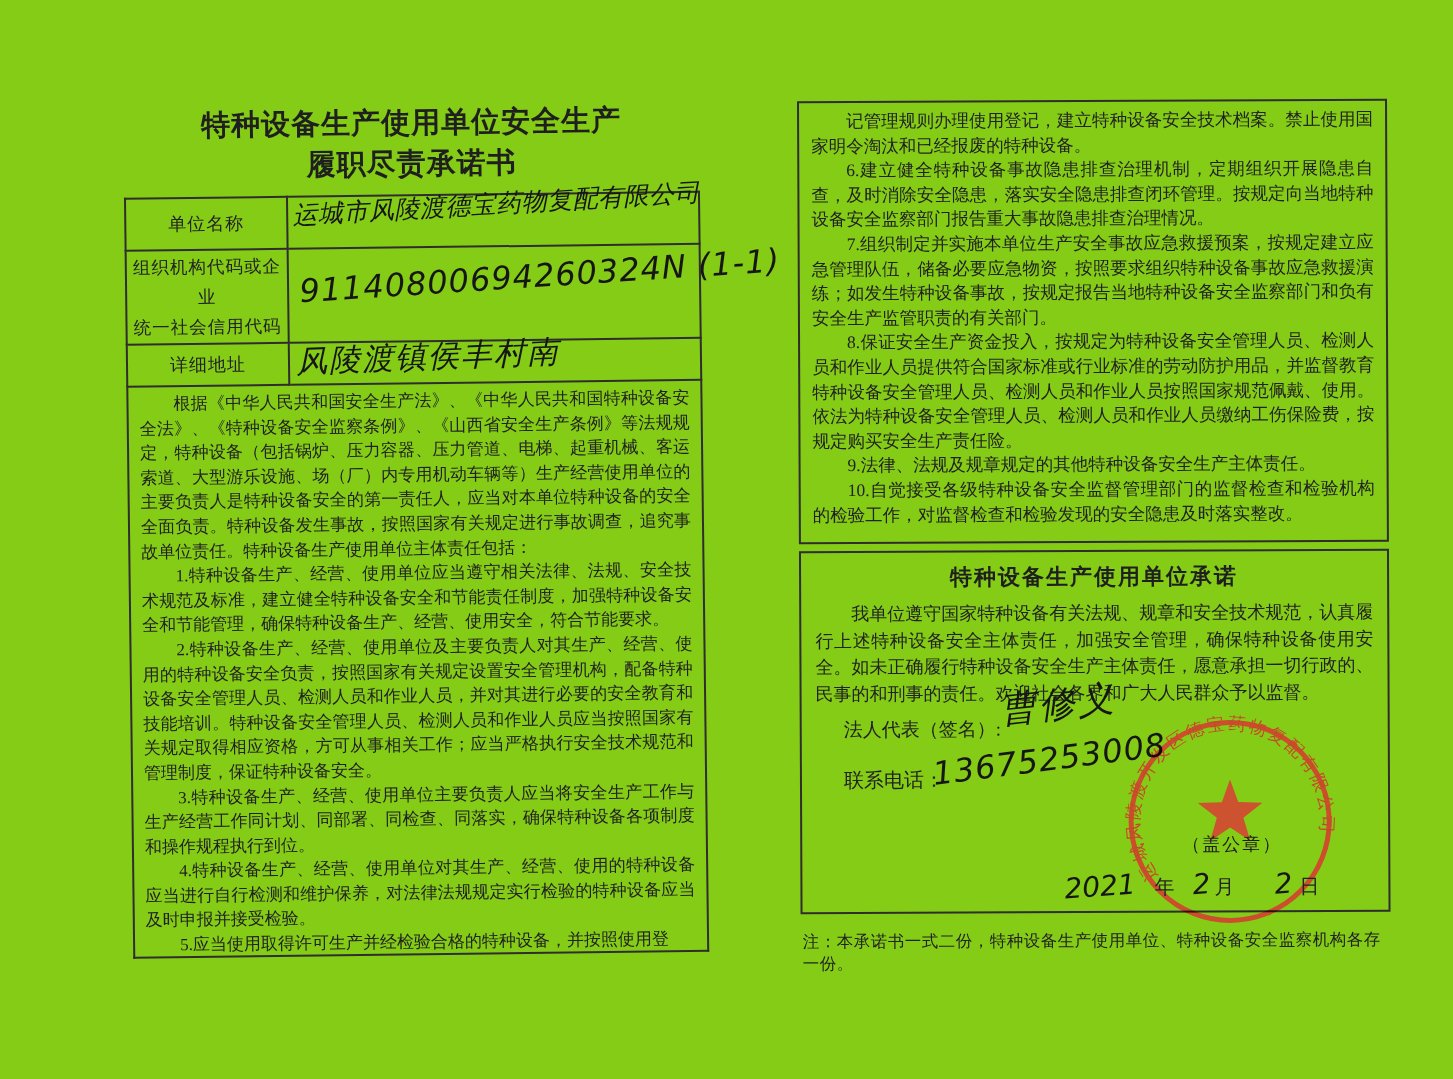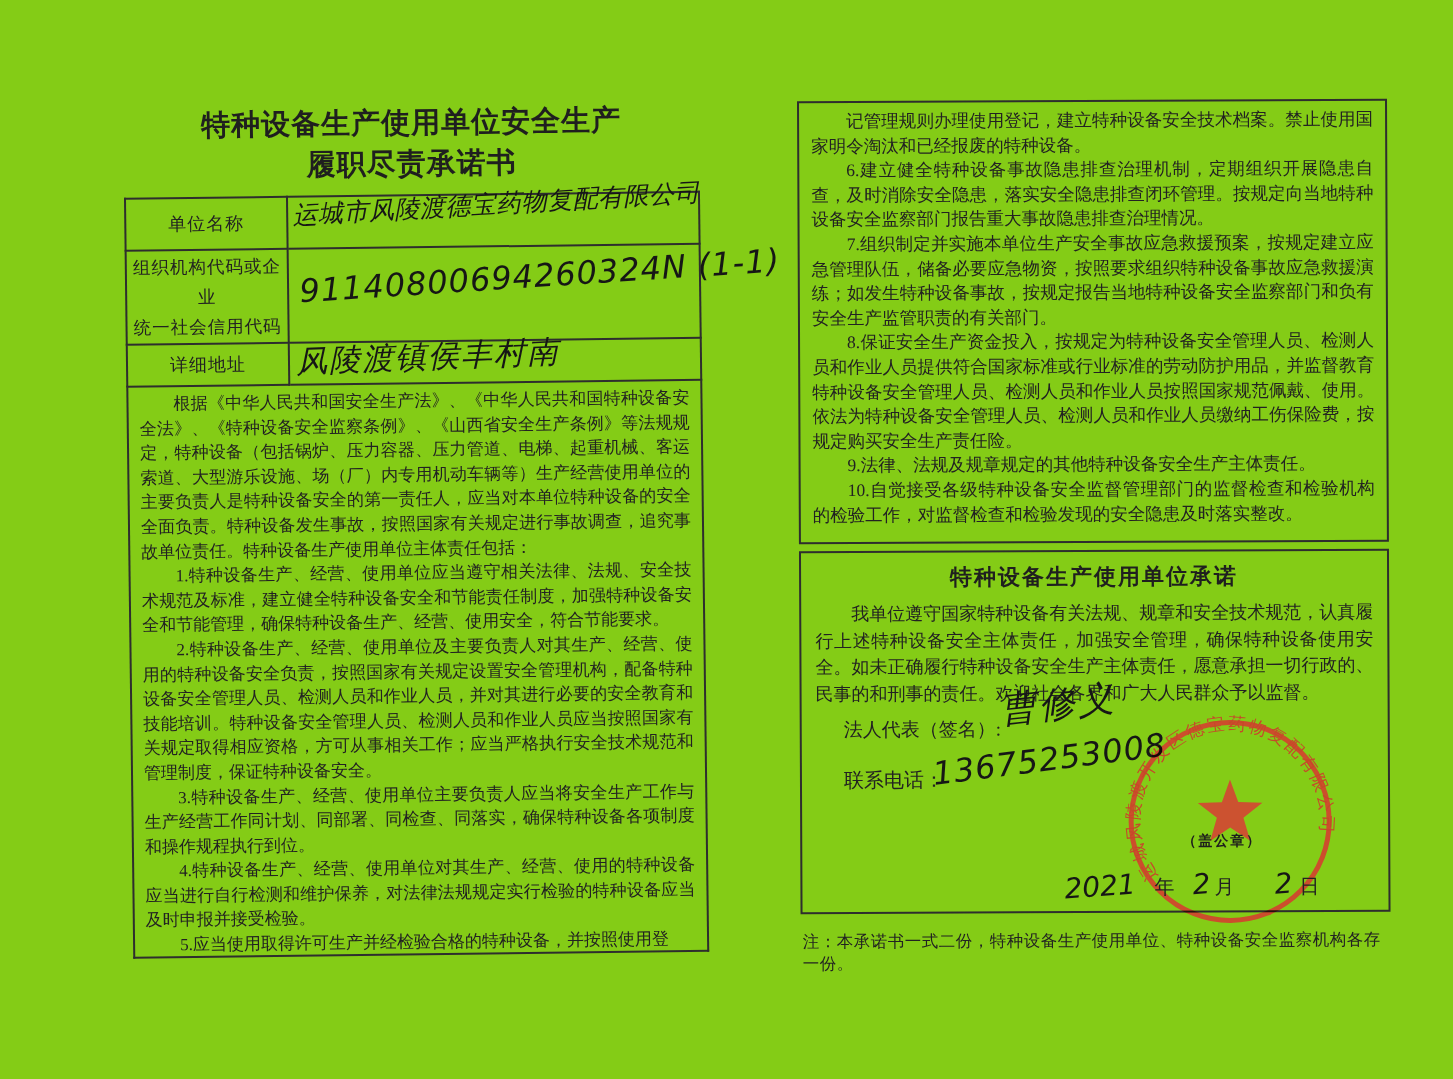--- a/index.html
+++ b/index.html
@@ -33,21 +33,21 @@
     padding:6px 12px 8px 12px;font-size:17.5px;line-height:24.6px;text-align:justify;color:#222;overflow:hidden;}
   .box1 p{margin:0;text-indent:2em;}
   .box2{position:absolute;top:450px;left:0;width:586px;height:359px;border:2px solid #2e2e2e;}
   .c-title{text-align:center;font-weight:700;font-size:22px;margin-top:10px;letter-spacing:2px;color:#1f1f1f;}
   .c-body{margin:8px 14px 0 14px;font-size:18px;line-height:26.5px;text-indent:2em;text-align:justify;color:#222;}
   .legal-line{position:absolute;left:42px;top:164px;font-size:19px;color:#222;}
   .hw-sign{position:absolute;left:198px;top:128px;font-size:36px;transform:rotate(-6deg);letter-spacing:3px;}
   .phone-line{position:absolute;left:42px;top:214px;font-size:20px;color:#222;}
   .hw-phone{position:absolute;left:130px;top:188px;font-size:32px;transform:rotate(-7deg);letter-spacing:1px;}
   .seal{position:absolute;left:322px;top:164px;opacity:0.88;mix-blend-mode:multiply;pointer-events:none;}
-  .stamp-label{position:absolute;left:380px;top:281px;font-size:14px;letter-spacing:2px;color:#1d1d1d;font-weight:bold;}
+  .stamp-label{position:absolute;left:380px;top:281px;font-size:18px;letter-spacing:2px;color:#1d1d1d;}
   .date-row{position:absolute;top:318px;left:0;width:100%;height:40px;font-size:20px;color:#222;}
   .date-row .unit{position:absolute;top:4px;}
   .hw-date{position:absolute;font-size:28px;transform:rotate(-4deg);}
   .note-line{position:absolute;left:2px;top:830px;width:588px;font-size:16.5px;letter-spacing:0.5px;color:#222;}
 </style>
 </head>
 <body>
 
 <div class="sheet">
 

